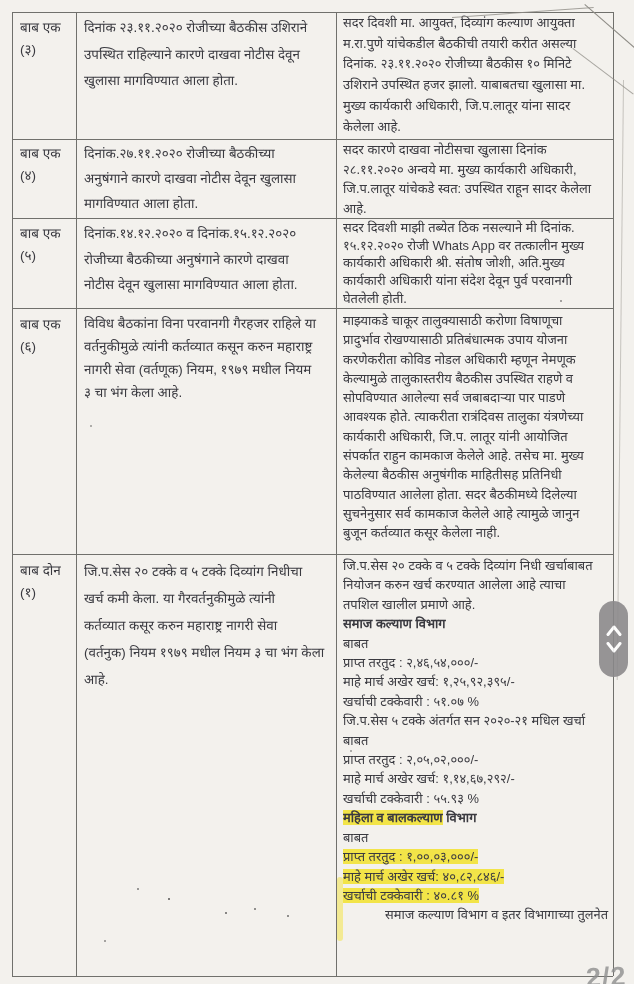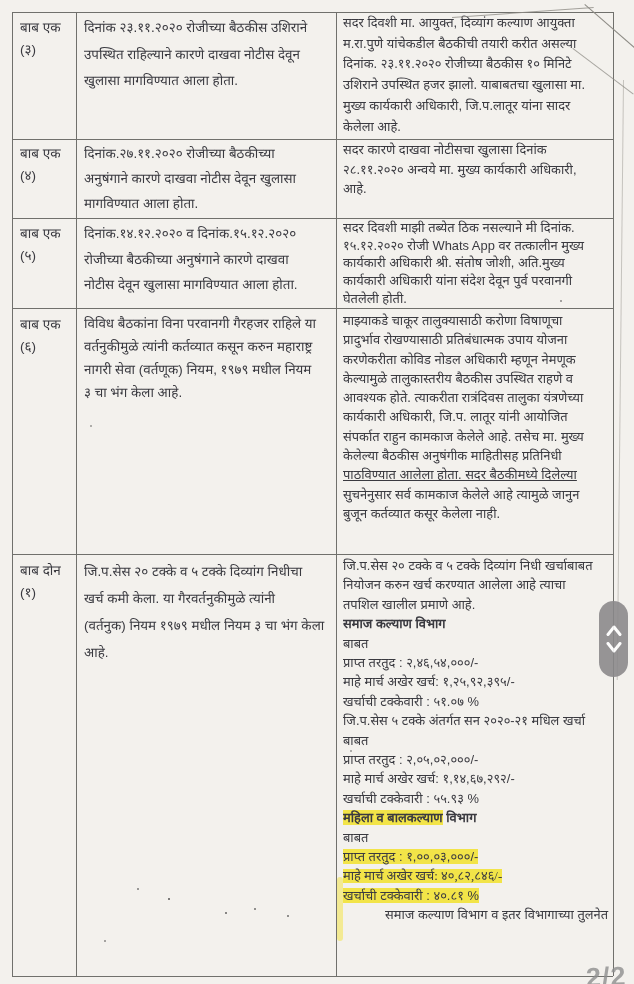--- a/index.html
+++ b/index.html
@@ -83,20 +83,21 @@
         <div class="line" style="line-height: 22px;"><span>(४)</span></div>
       </div>
       <div class="cell charge-cell" style="left: 84px; top: 141px; width: 246px; height: 75px;">
         <div class="line" style="line-height: 25px;"><span>दिनांक.२७.११.२०२० रोजीच्या बैठकीच्या</span></div>
         <div class="line" style="line-height: 25px;"><span>अनुषंगाने कारणे दाखवा नोटीस देवून खुलासा</span></div>
         <div class="line" style="line-height: 25px;"><span>मागविण्यात आला होता.</span></div>
       </div>
       <div class="cell reply-cell" style="left: 343px; top: 140px; width: 267px; height: 77px;">
         <div class="line" style="line-height: 19.5px;"><span>सदर कारणे दाखवा नोटीसचा खुलासा दिनांक</span></div>
         <div class="line" style="line-height: 19.5px;"><span>२८.११.२०२० अन्वये मा. मुख्य कार्यकारी अधिकारी,</span></div>
+        <div class="line" style="line-height: 19.5px;"><span>जि.प.लातूर यांचेकडे स्वत: उपस्थित राहून सादर केलेला</span></div>
         <div class="line" style="line-height: 19.5px;"><span>आहे.</span></div>
       </div>
       <div class="cell label-cell" style="left: 20px; top: 223px; width: 54px; height: 83px;">
         <div class="line" style="line-height: 22px;"><span>बाब एक</span></div>
         <div class="line" style="line-height: 22px;"><span>(५)</span></div>
       </div>
       <div class="cell charge-cell" style="left: 84px; top: 221px; width: 246px; height: 85px;">
         <div class="line" style="line-height: 25.5px;"><span>दिनांक.१४.१२.२०२० व दिनांक.१५.१२.२०२०</span></div>
         <div class="line" style="line-height: 25.5px;"><span>रोजीच्या बैठकीच्या अनुषंगाने कारणे दाखवा</span></div>
         <div class="line" style="line-height: 25.5px;"><span>नोटीस देवून खुलासा मागविण्यात आला होता.</span></div>
@@ -116,56 +117,58 @@
         <div class="line" style="line-height: 23px;"><span>विविध बैठकांना विना परवानगी गैरहजर राहिले या</span></div>
         <div class="line" style="line-height: 23px;"><span>वर्तनुकीमुळे त्यांनी कर्तव्यात कसून करुन महाराष्ट्र</span></div>
         <div class="line" style="line-height: 23px;"><span>नागरी सेवा (वर्तणूक) नियम, १९७९ मधील नियम</span></div>
         <div class="line" style="line-height: 23px;"><span>३ चा भंग केला आहे.</span></div>
       </div>
       <div class="cell reply-cell" style="left: 343px; top: 311px; width: 267px; height: 242px;">
         <div class="line" style="line-height: 19.3px;"><span>माझ्याकडे चाकूर तालुक्यासाठी करोणा विषाणूचा</span></div>
         <div class="line" style="line-height: 19.3px;"><span>प्रादुर्भाव रोखण्यासाठी प्रतिबंधात्मक उपाय योजना</span></div>
         <div class="line" style="line-height: 19.3px;"><span>करणेकरीता कोविड नोडल अधिकारी म्हणून नेमणूक</span></div>
         <div class="line" style="line-height: 19.3px;"><span>केल्यामुळे तालुकास्तरीय बैठकीस उपस्थित राहणे व</span></div>
+        <div class="line" style="line-height: 19.3px;"><span>सोपविण्यात आलेल्या सर्व जबाबदाऱ्या पार पाडणे</span></div>
         <div class="line" style="line-height: 19.3px;"><span>आवश्यक होते. त्याकरीता रात्रंदिवस तालुका यंत्रणेच्या</span></div>
         <div class="line" style="line-height: 19.3px;"><span>कार्यकारी अधिकारी, जि.प. लातूर यांनी आयोजित</span></div>
         <div class="line" style="line-height: 19.3px;"><span>संपर्कात राहुन कामकाज केलेले आहे. तसेच मा. मुख्य</span></div>
         <div class="line" style="line-height: 19.3px;"><span>केलेल्या बैठकीस अनुषंगीक माहितीसह प्रतिनिधी</span></div>
-        <div class="line" style="line-height: 19.3px; text-decoration: underline;"><span>पाठविण्यात आलेला होता. सदर बैठकीमध्ये दिलेल्या</span></div>
+        <div class="line" style="line-height: 19.3px;"><span>पाठविण्यात आलेला होता. सदर बैठकीमध्ये दिलेल्या</span></div>
         <div class="line" style="line-height: 19.3px;"><span>सुचनेनुसार सर्व कामकाज केलेले आहे त्यामुळे जानुन</span></div>
         <div class="line" style="line-height: 19.3px;"><span>बुजून कर्तव्यात कसूर केलेला नाही.</span></div>
       </div>
       <div class="cell label-cell" style="left: 20px; top: 560px; width: 54px; height: 414px;">
         <div class="line" style="line-height: 22px;"><span>बाब दोन</span></div>
         <div class="line" style="line-height: 22px;"><span>(१)</span></div>
       </div>
       <div class="cell charge-cell" style="left: 84px; top: 558px; width: 246px; height: 416px;">
         <div class="line" style="line-height: 27px;"><span>जि.प.सेस २० टक्के व ५ टक्के दिव्यांग निधीचा</span></div>
         <div class="line" style="line-height: 27px;"><span>खर्च कमी केला. या गैरवर्तनुकीमुळे त्यांनी</span></div>
+        <div class="line" style="line-height: 27px;"><span>कर्तव्यात कसूर करुन महाराष्ट्र नागरी सेवा</span></div>
         <div class="line" style="line-height: 27px;"><span>(वर्तनुक) नियम १९७९ मधील नियम ३ चा भंग केला</span></div>
         <div class="line" style="line-height: 27px;"><span>आहे.</span></div>
       </div>
       <div class="cell reply-cell" style="left: 343px; top: 556px; width: 267px; height: 419px;">
         <div class="line" style="line-height: 19.4px;"><span>जि.प.सेस २० टक्के व ५ टक्के दिव्यांग निधी खर्चाबाबत</span></div>
         <div class="line" style="line-height: 19.4px;"><span>नियोजन करुन खर्च करण्यात आलेला आहे त्याचा</span></div>
         <div class="line" style="line-height: 19.4px;"><span>तपशिल खालील प्रमाणे आहे.</span></div>
         <div class="line bold" style="line-height: 19.4px;"><span>समाज कल्याण विभाग</span></div>
         <div class="line" style="line-height: 19.4px;"><span>बाबत</span></div>
         <div class="line" style="line-height: 19.4px;"><span>प्राप्त तरतुद : २,४६,५४,०००/-</span></div>
         <div class="line" style="line-height: 19.4px;"><span>माहे मार्च अखेर खर्च: १,२५,९२,३९५/-</span></div>
         <div class="line" style="line-height: 19.4px;"><span>खर्चाची टक्केवारी : ५१.०७ %</span></div>
         <div class="line" style="line-height: 19.4px;"><span>जि.प.सेस ५ टक्के अंतर्गत सन २०२०-२१ मधिल खर्चा</span></div>
         <div class="line" style="line-height: 19.4px;"><span>बाबत</span></div>
         <div class="line" style="line-height: 19.4px;"><span>प्राप्त तरतुद : २,०५,०२,०००/-</span></div>
         <div class="line" style="line-height: 19.4px;"><span>माहे मार्च अखेर खर्च: १,१४,६७,२९२/-</span></div>
         <div class="line" style="line-height: 19.4px;"><span>खर्चाची टक्केवारी : ५५.९३ %</span></div>
         <div class="line bold" style="line-height: 19.4px;"><span class="hl">महिला व बालकल्याण</span><span> विभाग</span></div>
         <div class="line" style="line-height: 19.4px;"><span>बाबत</span></div>
         <div class="line" style="line-height: 19.4px;"><span class="hl">प्राप्त तरतुद : १,००,०३,०००/-</span></div>
-        <div class="line" style="line-height: 19.4px; font-family: Liberation Serif, serif;"><span class="hl">माहे मार्च अखेर खर्च: ४०,८२,८४६/-</span></div>
+        <div class="line" style="line-height: 19.4px;"><span class="hl">माहे मार्च अखेर खर्च: ४०,८२,८४६/-</span></div>
         <div class="line" style="line-height: 19.4px;"><span class="hl">खर्चाची टक्केवारी : ४०.८१ %</span></div>
         <div class="line indent" style="line-height: 19.4px;"><span>समाज कल्याण विभाग व इतर विभागाच्या तुलनेत</span></div>
       </div>
     </div>
 
   <div class="crease" style="left:452px;top:17px;width:142px;transform:rotate(-4deg);opacity:.8;"></div>
   <div class="crease" style="left:585px;top:4px;width:66px;transform:rotate(41deg);"></div>
   <div class="crease" style="left:573px;top:48px;width:76px;transform:rotate(37deg);opacity:.75;"></div>
   <div class="crease" style="left:624px;top:80px;width:600px;transform:rotate(90.6deg);opacity:.45;"></div>
 

